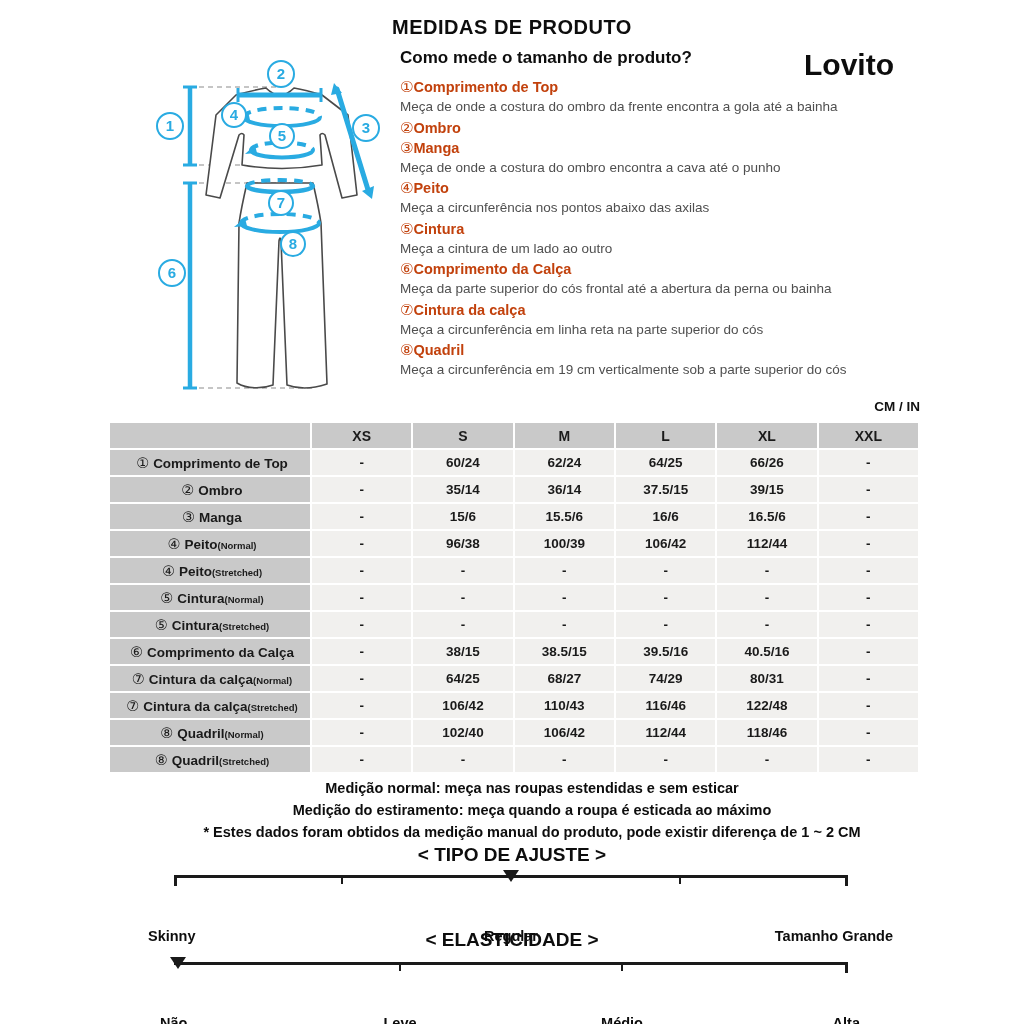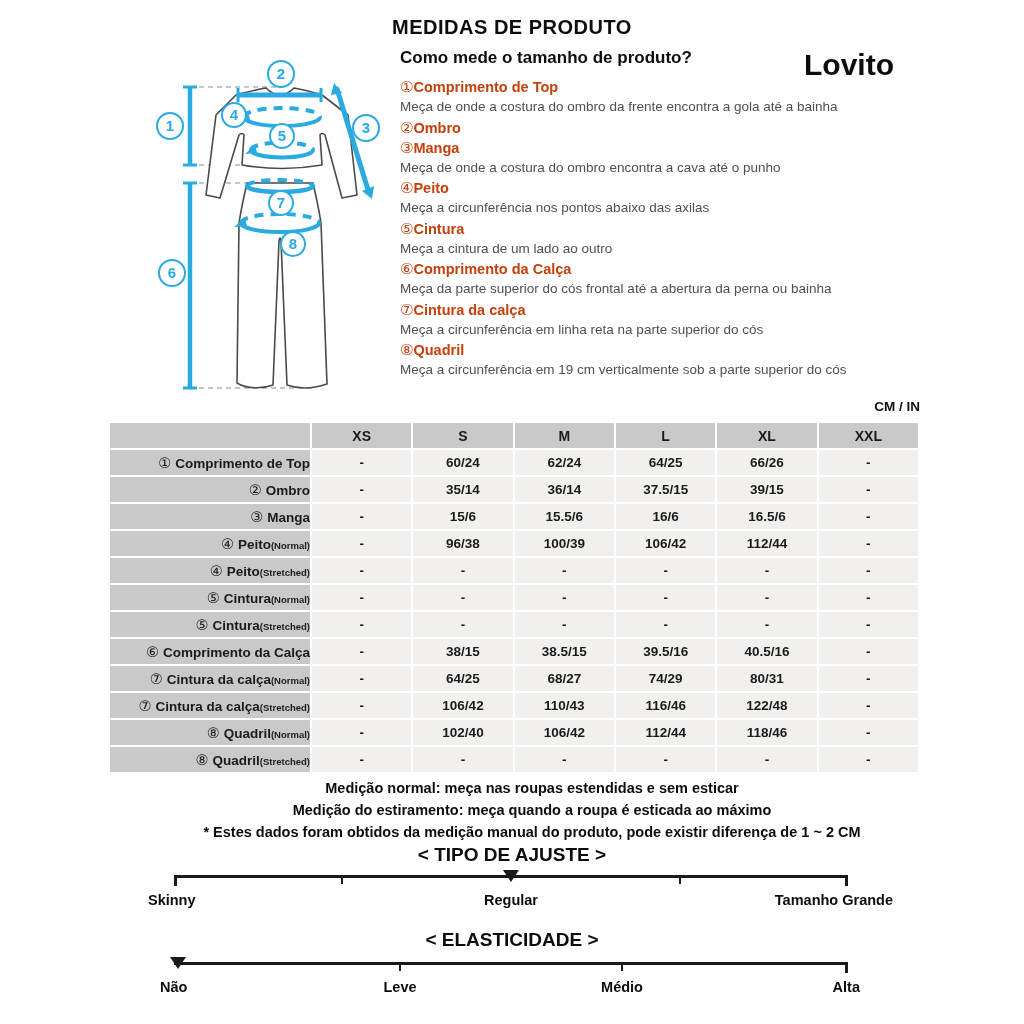--- a/index.html
+++ b/index.html
@@ -21,37 +21,37 @@
 
   
   .diagram{position:absolute;left:150px;top:55px;}
 
   
   table.size{position:absolute;left:108px;top:421px;width:812px;
              border-collapse:separate;border-spacing:2px;table-layout:fixed;}
   table.size td,table.size th{height:25px;padding:0;text-align:center;vertical-align:middle;
              font-size:13.5px;font-weight:bold;color:#1a1a1a;}
   table.size th{background:#c9c9c9;font-size:14px;}
-  table.size td.lbl{background:#c9c9c9;text-align:right;padding-left:4px;font-size:13.5px;white-space:nowrap;}
+  table.size td.lbl{background:#c9c9c9;text-align:center;padding-left:4px;font-size:13.5px;white-space:nowrap;}
   table.size td.lbl .cnum{font-weight:normal;font-size:14.5px;margin-right:4px;}
   table.size td.lbl .sub{font-size:9.5px;font-weight:bold;margin-top:24px;}
   table.size td.val{background:#f1f0ee;}
 
   
   .notes{position:absolute;left:0;top:777px;width:1024px;text-align:center;padding-left:20px;}
   .notes div{font-size:14.5px;font-weight:bold;line-height:22px;color:#0d0d0d;}
 
   
   .scale-title{position:absolute;left:0;width:1024px;text-align:center;
                font-size:19px;font-weight:bold;color:#0d0d0d;}
   .s-line{position:absolute;height:3px;background:#1a1a1a;}
   .s-tick{position:absolute;width:3px;background:#1a1a1a;}
   .tri-down{position:absolute;width:0;height:0;border-left:8px solid transparent;
             border-right:8px solid transparent;border-top:12px solid #1a1a1a;}
-  .s-label{position:absolute;font-size:14.5px;font-weight:bold;color:#0d0d0d;}
+  .s-label{position:absolute;font-size:14.5px;font-weight:bold;color:#0d0d0d;margin-top:36px;}
   .t-center{text-align:center;}
   .t-right{text-align:right;}
 </style>
 </head>
 <body>
 
 <div id="page">
 
   <div class="title">MEDIDAS DE PRODUTO</div>
   <div class="brand">Lovito</div>

